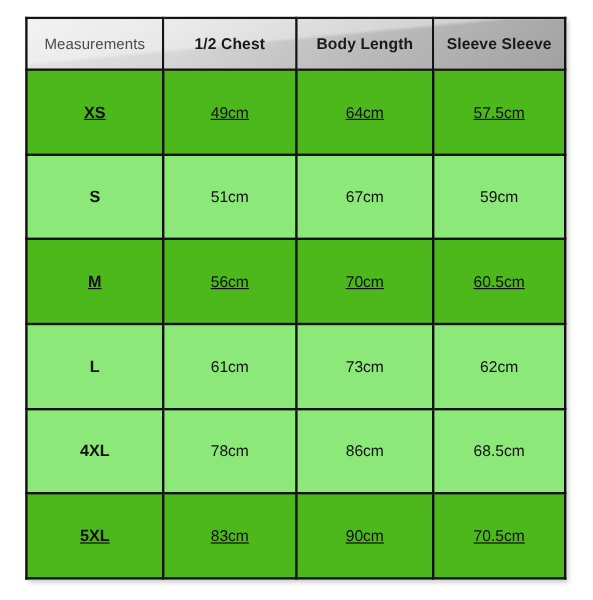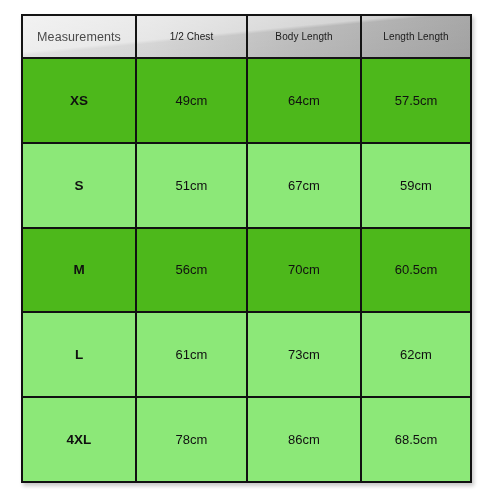--- a/index.html
+++ b/index.html
@@ -44,23 +44,23 @@
 
   
   thead tr { height: 43px; }
 
   thead th {
     position: relative;
     border: 2px solid #141414;
     padding: 0;
     text-align: center;
     vertical-align: middle;
-    font-size: 10px;
+    font-size: 13px;
     color: #1a1a1a;
-    font-weight: normal;
+    font-weight: bold;
     letter-spacing: .1px;
     background-image:
       linear-gradient(to bottom right,
          rgba(255,255,255,0.55) 0%,
          rgba(255,255,255,0.40) 42%,
          rgba(255,255,255,0.00) 46%,
          rgba(0,0,0,0.045) 100%),
       linear-gradient(to right, #e2e2e2 0%, #d6d6d6 28%, #bdbdbd 62%, #a8a8a8 100%);
     background-clip: padding-box;
     white-space: nowrap;
@@ -89,42 +89,42 @@
     font-size: 13px;
     color: #101010;
     white-space: nowrap;
   }
 
   tbody td.size-label {
     font-weight: bold;
     font-size: 13.5px;
   }
 
-  tbody tr.row-dark td { background-color: #4db81b; }
+  tbody tr.row-dark td { background-color: #4db81b; text-decoration: underline; }
   tbody tr.row-light td { background-color: #8ce878; }
 </style>
 </head>
 <body>
 
 <div id="canvas">
 
   <table id="size-chart">
     <colgroup>
       <col class="c1">
         <col class="c2">
         <col class="c3">
         <col class="c4">
     </colgroup>
 
     <thead>
       <tr>
         <th class="h1">Measurements</th>
         <th class="h2">1/2 Chest</th>
         <th class="h3">Body Length</th>
-        <th class="h4">Length Length</th>
+        <th class="h4">Sleeve Sleeve</th>
       </tr>
     </thead>
 
     <tbody id="chart-body">
 
     <tr class="row-dark">
           <td class="size-label">XS</td>
           <td>49cm</td>
           <td>64cm</td>
           <td>57.5cm</td>
@@ -146,16 +146,22 @@
           <td>61cm</td>
           <td>73cm</td>
           <td>62cm</td>
         </tr>
         <tr class="row-light">
           <td class="size-label">4XL</td>
           <td>78cm</td>
           <td>86cm</td>
           <td>68.5cm</td>
         </tr>
+        <tr class="row-dark">
+          <td class="size-label">5XL</td>
+          <td>83cm</td>
+          <td>90cm</td>
+          <td>70.5cm</td>
+        </tr>
       </tbody>
   </table>
 
 </div>
 
 </body></html>

